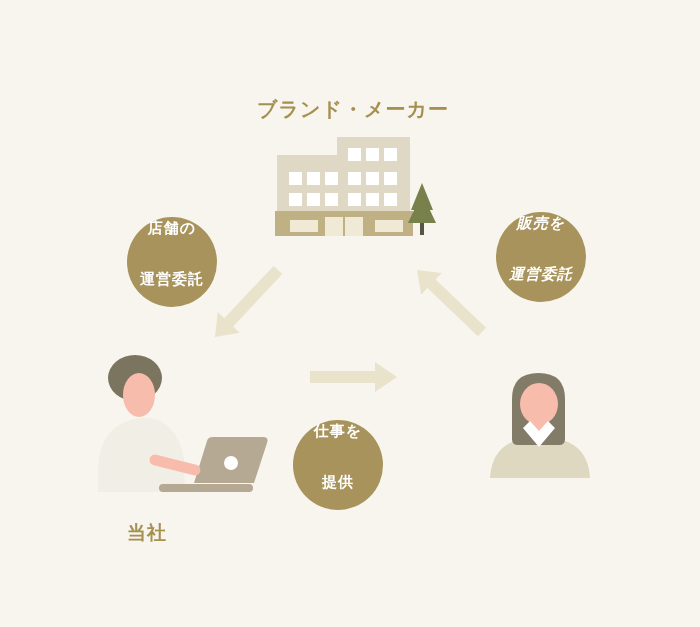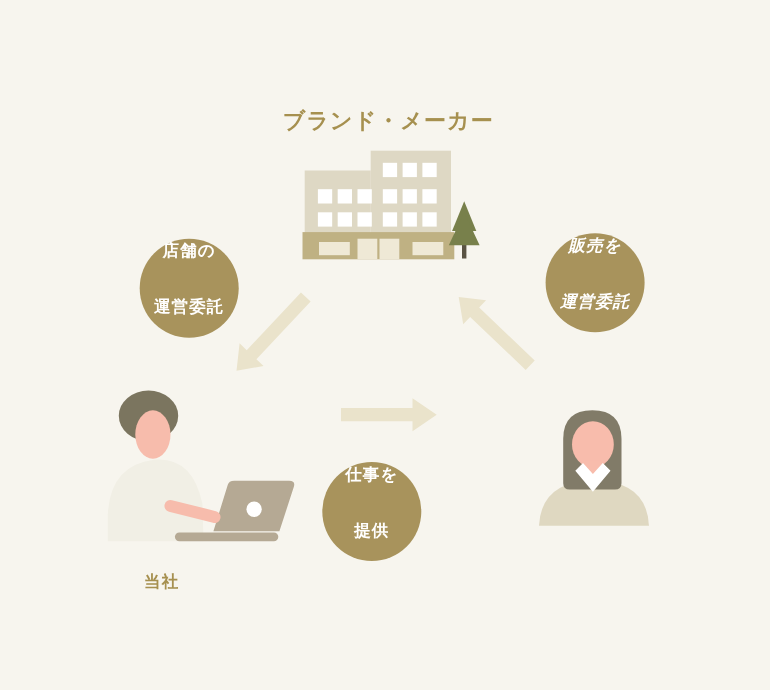--- a/index.html
+++ b/index.html
@@ -21,21 +21,21 @@
   .abs { position: absolute; }
   .node-label {
     position: absolute;
     transform: translateX(-50%);
     color: #A6904F;
     font-weight: bold;
     white-space: nowrap;
     letter-spacing: 1px;
   }
   .title-label   { font-size: 20px; }
-  .bottom-label  { font-size: 15px; }
+  .bottom-label  { font-size: 19px; }
   .badge {
     position: absolute;
     width: 90px;
     height: 90px;
     border-radius: 50%;
     background: #A8935C;
     display: flex;
     flex-direction: column;
     align-items: center;
     justify-content: flex-start;

